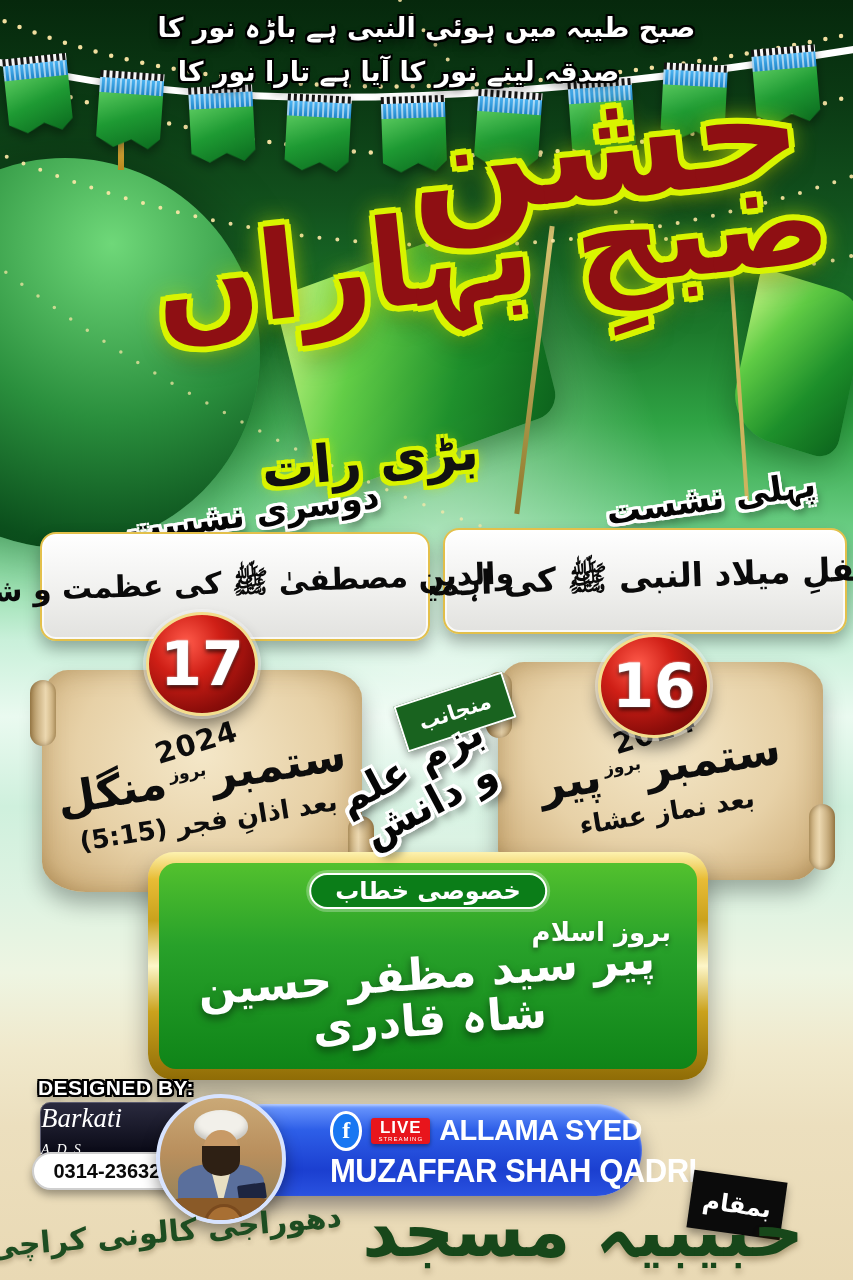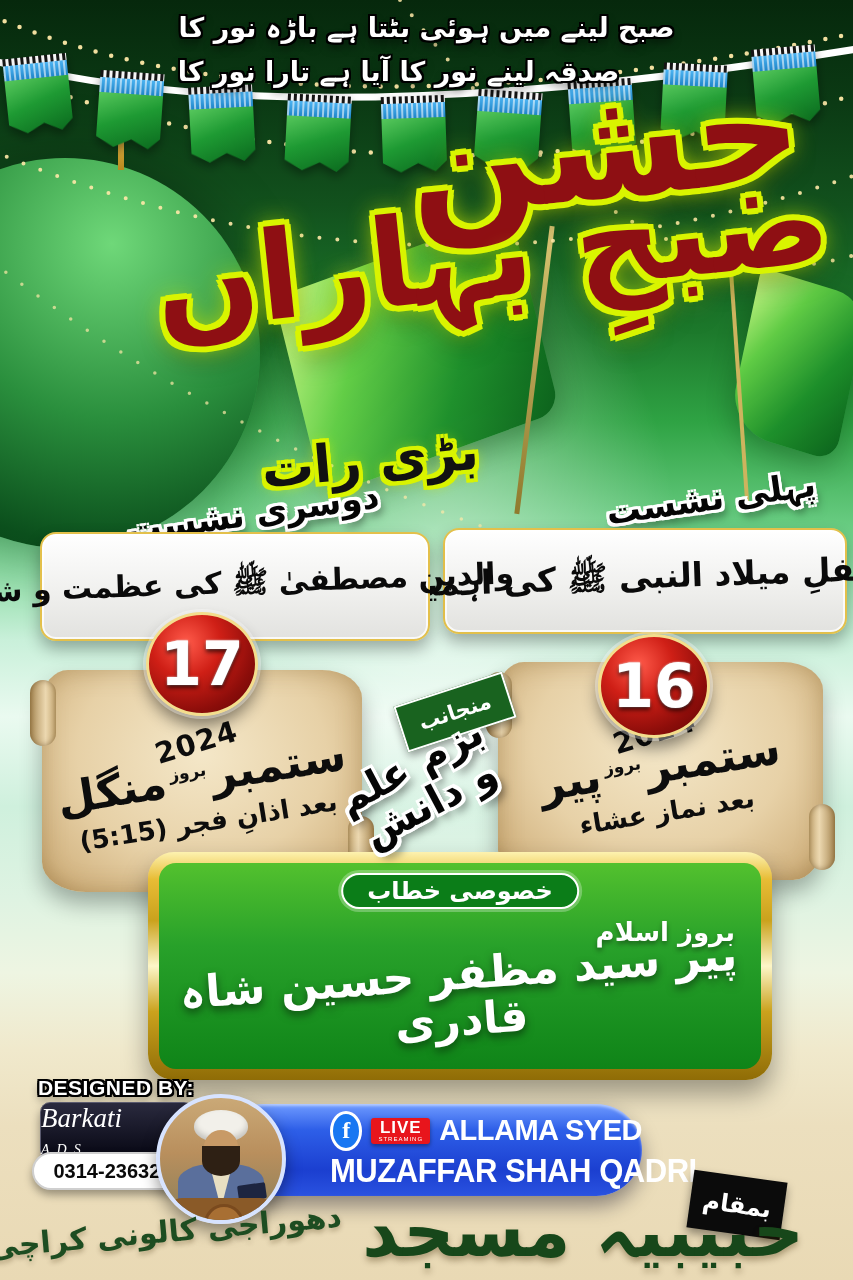--- a/index.html
+++ b/index.html
@@ -91,21 +91,21 @@
     text-shadow:0 3px 4px rgba(0,0,0,.65),0 0 2px #ffffff;}
 
   
   #org-tag{left:398px;top:688px;width:110px;height:44px;background:#19631f;border:2px solid #fff;
     transform:rotate(-18deg);display:flex;align-items:center;justify-content:center;
     color:#fff;font-size:21px;font-weight:bold;box-shadow:0 4px 8px rgba(0,0,0,.4);z-index:7;}
   #org-name{left:330px;top:742px;width:180px;font-size:40px;line-height:1.05;
     transform:rotate(-28deg);z-index:7;}
 
   
-  #speech{left:148px;top:852px;width:624px;height:228px;border-radius:26px;padding:11px;box-sizing:border-box;
+  #speech{left:148px;top:852px;width:560px;height:228px;border-radius:26px;padding:11px;box-sizing:border-box;
     background:linear-gradient(180deg,#fdf2b0 0%,#e8bc35 12%,#caa21d 30%,#fdf6c8 50%,#caa21d 70%,#8f6c06 100%);
     box-shadow:0 14px 26px rgba(0,0,0,.35);z-index:6;}
   #speech-inner{position:relative;width:100%;height:100%;border-radius:17px;overflow:hidden;
     background:linear-gradient(180deg,#53c12e 0%,#28a12a 40%,#0f8418 100%);}
   #speech-label{position:absolute;left:50%;top:10px;transform:translateX(-50%);
     background:#0b7d18;border:2px solid #fff;border-radius:999px;padding:2px 24px;
     color:#fff;font-size:24px;font-weight:bold;white-space:nowrap;
     box-shadow:0 0 0 3px rgba(255,255,255,.28);}
   #speech-honorific{position:absolute;right:26px;top:54px;color:#fff;font-size:26px;font-weight:bold;
     text-shadow:0 3px 5px rgba(0,0,0,.4);}
@@ -236,21 +236,21 @@
         <div class="checker"></div>
         <div class="cloth"></div>
       </div>
     <div class="abs flag" style="left:754px;top:47px;transform:rotate(-5deg);">
         <div class="rope-edge"></div>
         <div class="checker"></div>
         <div class="cloth"></div>
       </div>
   </div>
 
-  <div class="abs verse urdu out-black nowrap" style="top:12px;">صبح لینے میں ہوئی بٹتا ہے باڑہ نور کا</div>
+  <div class="abs verse urdu out-black nowrap" style="top:12px;">صبح طیبہ میں ہوئی النبی ہے باڑہ نور کا</div>
   <div class="abs verse urdu out-black nowrap" style="top:56px;transform:translateX(-28px);">صدقہ لینے نور کا آیا ہے تارا نور کا</div>
 
   <div class="abs urdu" id="title" style="z-index:4;">
     <span class="w1 nowrap">جشن</span>
     <span class="w2 nowrap">صبحِ بہاراں</span>
   </div>
   <div class="abs urdu out-yellow center nowrap" id="bari-raat" style="z-index:5;">بڑی رات</div>
 
   <div class="abs urdu out-white session-head nowrap" style="left:596px;top:478px;width:230px;text-align:center;z-index:5;">پہلی نشست</div>
   <div class="abs session-box" style="left:443px;top:528px;width:400px;height:102px;z-index:5;">

